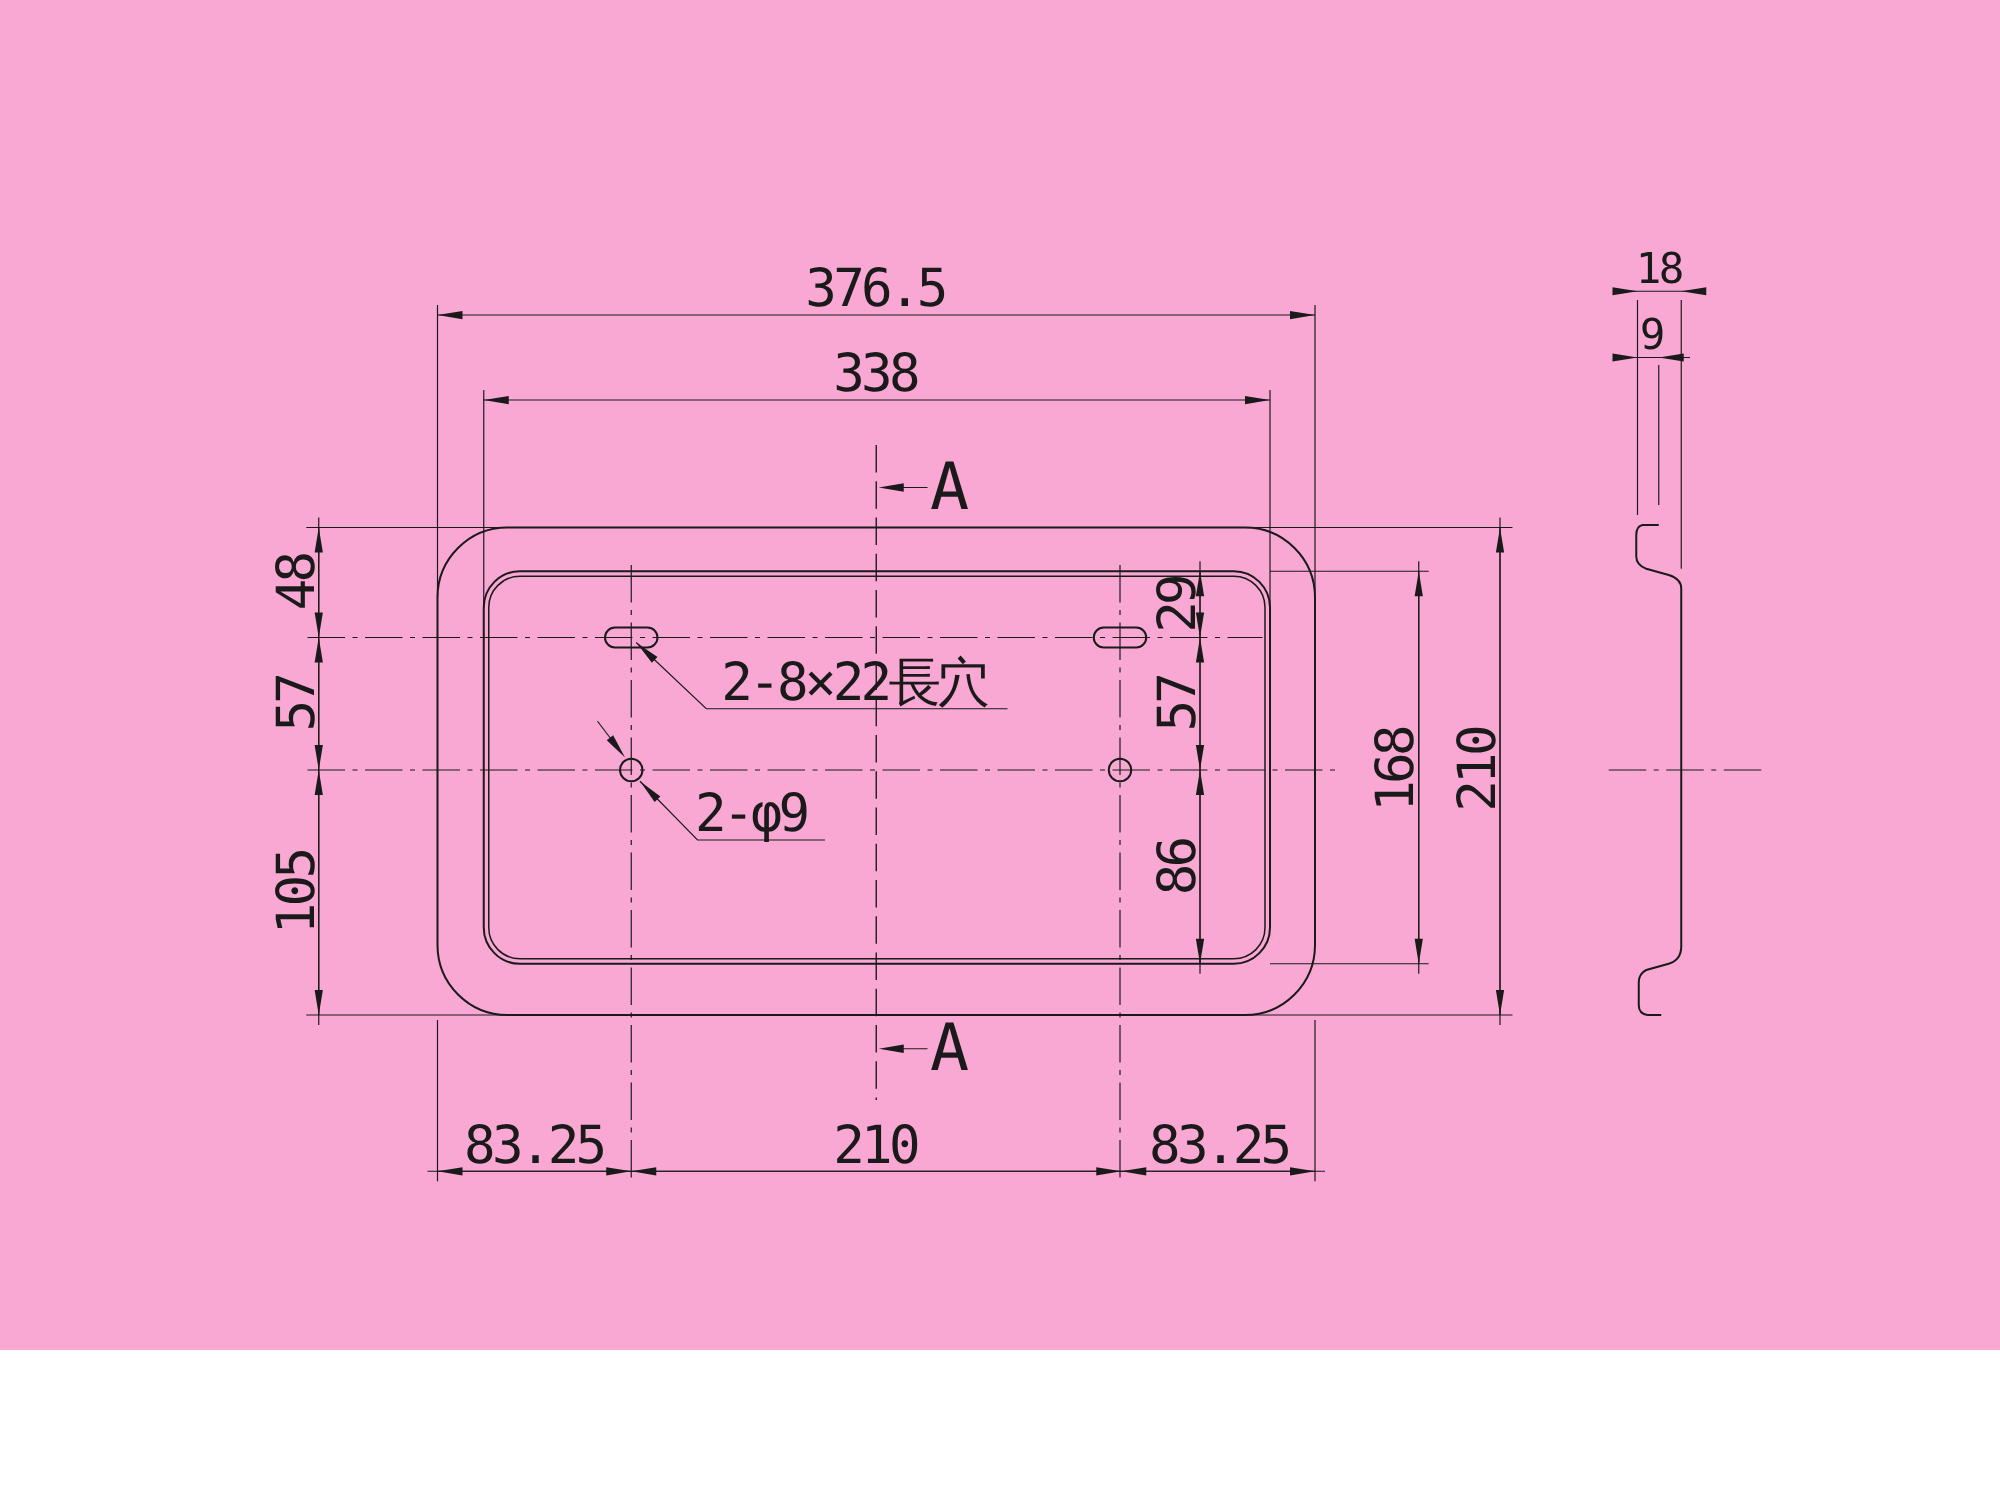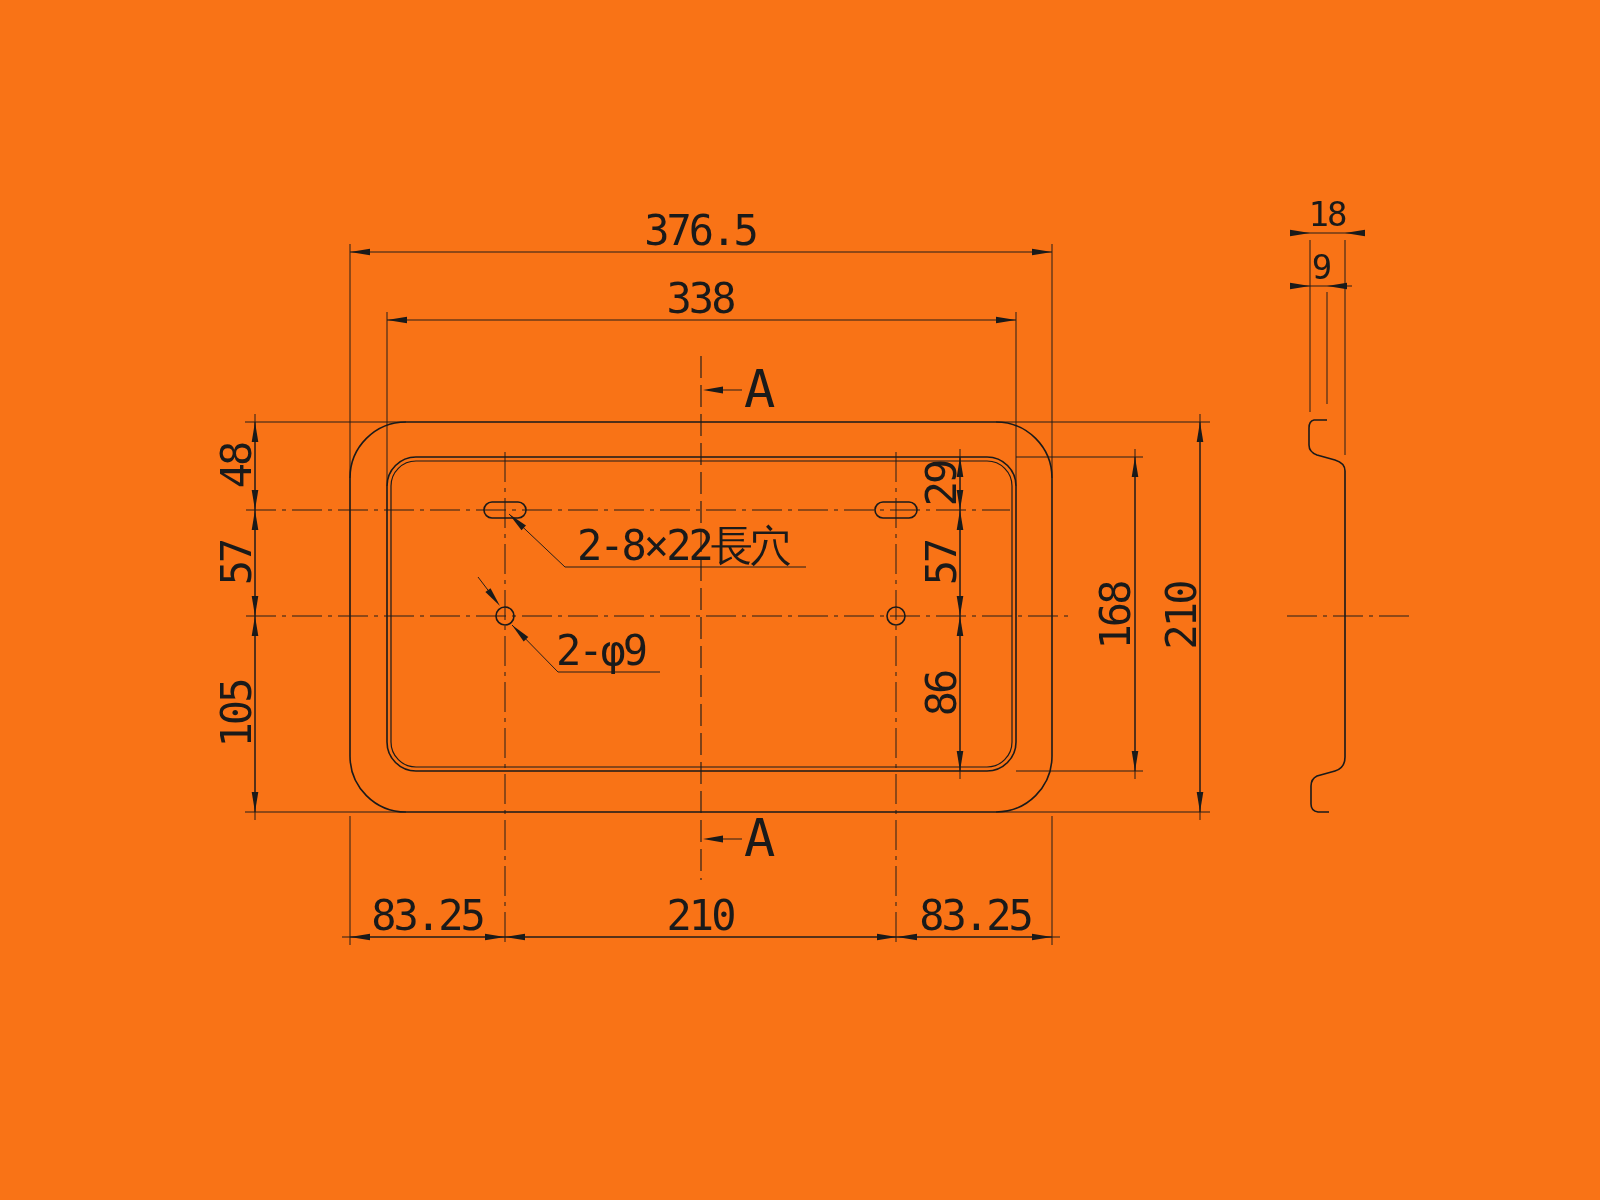--- a/index.html
+++ b/index.html
@@ -1,16 +1,16 @@
 <!DOCTYPE html>
 <html><head>
 <meta charset="utf-8">
 <style>
   html,body{margin:0;padding:0;background:#fff;}
-  .page{position:relative;width:1600px;height:1200px;background:#f97316;overflow:hidden;}
+  .page{position:relative;width:1600px;height:1080px;background:#f9a8d4;overflow:hidden;}
   svg{display:block;}
   text{font-family:"DejaVu Sans Mono","Liberation Mono",monospace;fill:#1a1a1a;}
   .dimtxt{font-size:42px;letter-spacing:-3px;}
   .dimtxt-sm{font-size:34px;letter-spacing:-2px;}
   .sectxt{font-size:52px;letter-spacing:-2px;}
   .obj{stroke:#1a1a1a;stroke-width:1.6;fill:none;}
   .obj2{stroke:#1a1a1a;stroke-width:1.2;fill:none;}
   .thin{stroke:#1a1a1a;stroke-width:0.95;fill:none;}
   .cl{stroke:#1a1a1a;stroke-width:0.95;fill:none;stroke-dasharray:30 6 4 6;}
   .secl{stroke:#1a1a1a;stroke-width:1.1;fill:none;stroke-dasharray:22 7;}

